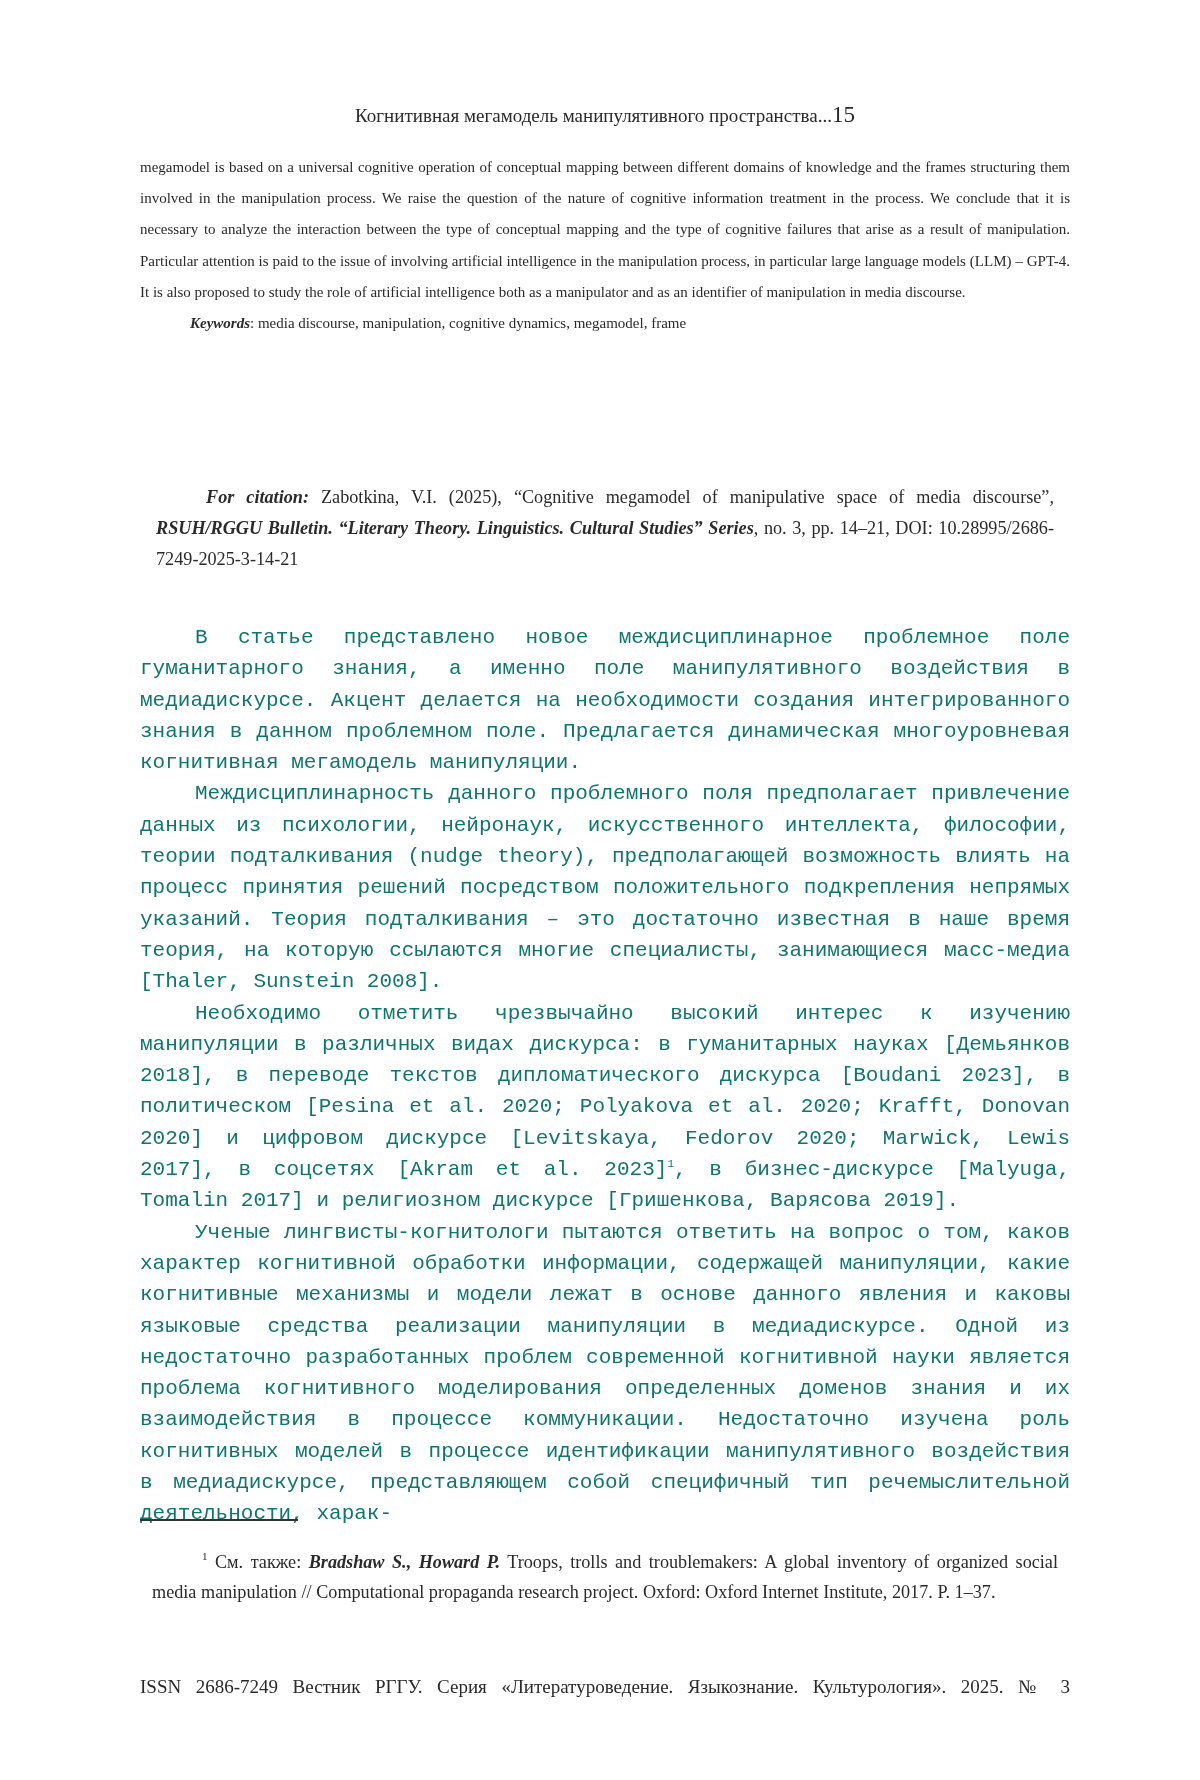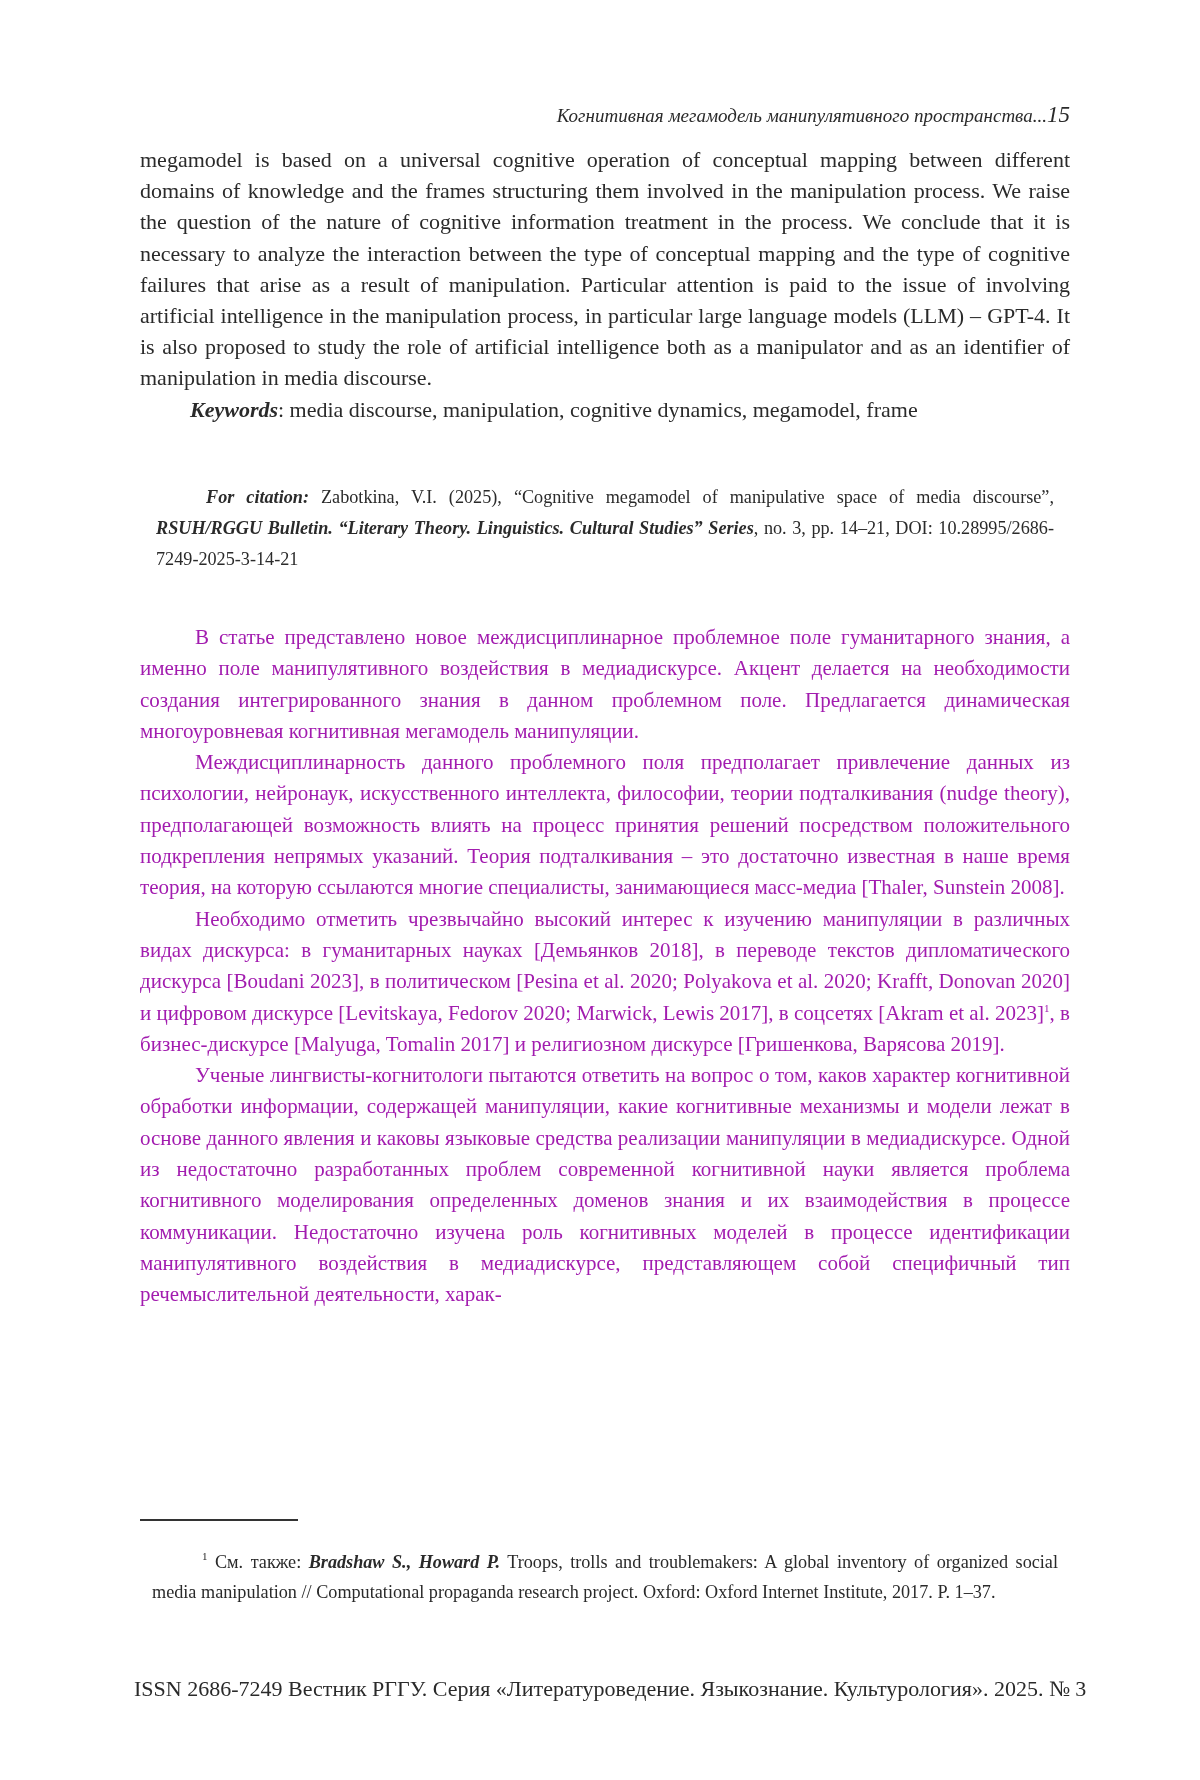--- a/index.html
+++ b/index.html
@@ -4,54 +4,55 @@
   <style>
     html, body { margin: 0; padding: 0; background: #ffffff; }
     body {
       width: 1200px; height: 1780px; position: relative; overflow: hidden;
       font-family: "Liberation Serif", "DejaVu Serif", serif;
       color: #2a2a2a;
     }
     .page { position: absolute; left: 0; top: 0; width: 1200px; height: 1780px; }
     .running-head {
       position: absolute; left: 140px; top: 90px; width: 930px;
-      display: flex; justify-content: flex-end; align-items: baseline;
-      font-size: 19px; color: #2a2a2a; font-style: italic;
+      display: flex; justify-content: center; align-items: baseline;
+      font-size: 19px; color: #2a2a2a;
     }
     .running-head .num { font-size: 23px; margin-top: 12px; }
     .abstract {
-      position: absolute; left: 140px; top: 144px; width: 930px;
-      font-size: 22px; line-height: 31.2px; text-align: justify;
+      position: absolute; left: 140px; top: 152px; width: 930px;
+      font-size: 15px; line-height: 31.2px; text-align: justify;
     }
     .abstract p { margin: 0; }
     .indent { text-indent: 50px; }
     .citation {
       position: absolute; left: 140px; top: 466px; width: 930px;
       font-size: 18.2px; line-height: 31.2px; text-align: justify;
     }
     .citation p { margin: 16px; }
     .body-text {
       position: absolute; left: 140px; top: 622px; width: 930px;
       font-size: 21px; line-height: 31.3px; text-align: justify;
-      color: #a21caf;
+      color: #0f766e;
+      font-family: Liberation Mono, monospace;
     }
     .body-text p { margin: 0; text-indent: 55px; }
     sup { font-size: 11px; vertical-align: 8px; line-height: 0; }
     .rule {
       position: absolute; left: 140px; top: 1519px; width: 158px; height: 2px;
       background: #333333;
     }
     .footnote {
       position: absolute; left: 140px; top: 1535px; width: 930px;
       font-size: 18.2px; line-height: 30px; text-align: justify;
     }
     .footnote p { margin: 12px; text-indent: 50px; }
     .footer {
-      position: absolute; left: 134px; top: 1676px; width: 930px;
-      font-size: 22px; color: #2a2a2a; white-space: nowrap;
+      position: absolute; left: 140px; top: 1676px; width: 930px;
+      font-size: 19px; color: #2a2a2a; white-space: nowrap;
       text-align: justify; text-align-last: justify;
     }
     i, em { font-style: italic; font-weight: bold; }
   </style>
 </head>
 <body>
 
 <div class="page">
 
   <div class="running-head">

